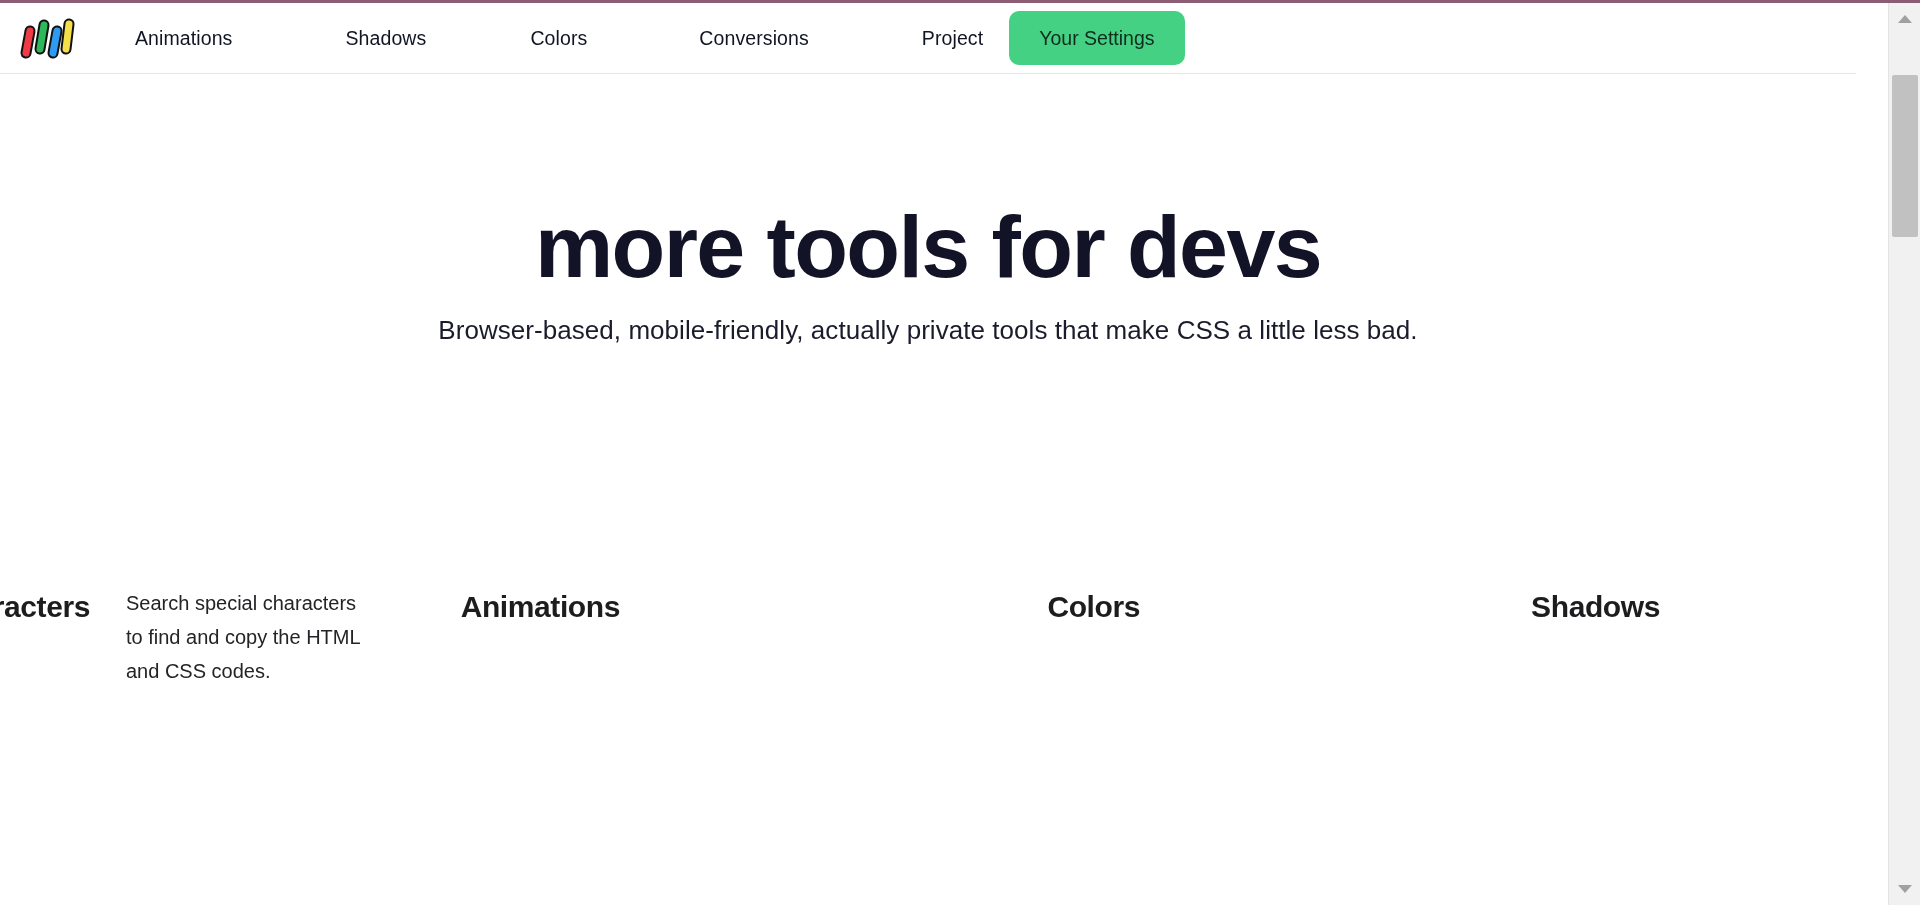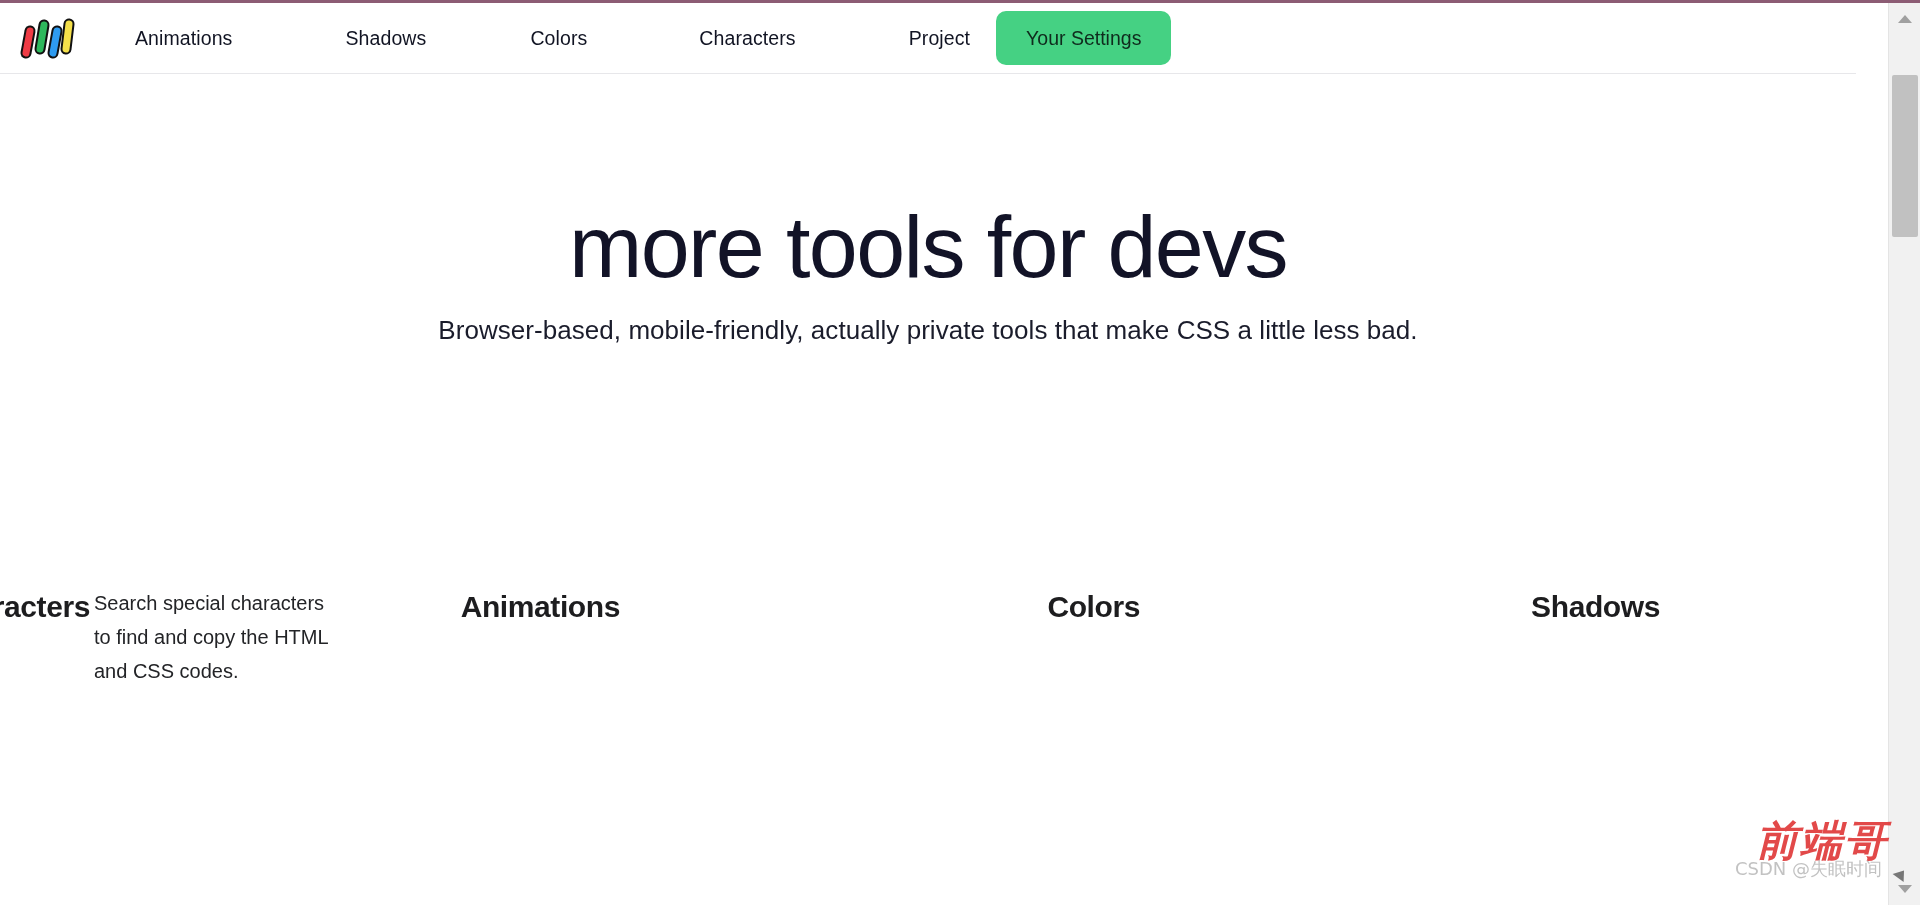--- a/index.html
+++ b/index.html
@@ -100,21 +100,21 @@
   
   .hero {
     text-align: center;
     padding-top: 127px;
   }
 
   .hero-title {
     margin: 0;
     font-size: 88px;
     line-height: 1.05;
-    font-weight: 400;
+    font-weight: 700;
     letter-spacing: -1.6px;
     color: #121327;
   }
 
   .hero-sub {
     margin: 20px 0 0 0;
     font-size: 26px;
     line-height: 1.35;
     font-weight: 400;
     color: #1a1c2b;
@@ -146,21 +146,21 @@
     line-height: 1.25;
     white-space: nowrap;
     padding-top: 2px;
   }
 
   .feature-desc {
     font-size: 20px;
     line-height: 34px;
     color: #232427;
     width: 252px;
-    margin-left: 4px;
+    margin-left: 36px;
   }
 
   .fc-1 { width: 520px; }
   .fc-1 .feature-title { width: 182px; }
   .fc-2 { width: 520px; }
   .fc-2 .feature-title { width: 192px; }
   .fc-3 { width: 520px; }
   .fc-3 .feature-title { width: 192px; }
   .fc-4 { width: 520px; }
   .fc-4 .feature-title { width: 192px; }
@@ -292,21 +292,21 @@
         <span class="nav-spacer-1"></span>
         <span class="nav-item">
           <a class="nav-link">Shadows</a>
         </span>
         <span class="nav-spacer-2"></span>
         <span class="nav-item">
           <a class="nav-link">Colors</a>
         </span>
         <span class="nav-spacer-3"></span>
         <span class="nav-item">
-          <a class="nav-link">Characters</a>
+          <a class="nav-link">Conversions</a>
         </span>
         <span class="nav-spacer-4"></span>
         <span class="nav-item">
           <a class="nav-link">Project</a>
         </span>
         <span class="nav-spacer-5"></span>
         <button class="cta-button">Your Settings</button>
       </nav>
     </header>
 
@@ -344,19 +344,14 @@
       <span class="sb-up-arrow"></span>
     </div>
     <div class="sb-track">
       <div class="sb-thumb"></div>
     </div>
     <div class="sb-btn sb-bottom">
       <span class="sb-down-arrow"></span>
     </div>
   </div>
 
-  <div class="watermark">
-    <div class="wm-cjk">前端哥</div>
-    <div class="wm-sub">CSDN @失眠时间</div>
-    <div class="wm-cursor"></div>
-  </div>
 
 </div>
 
 </body></html>

